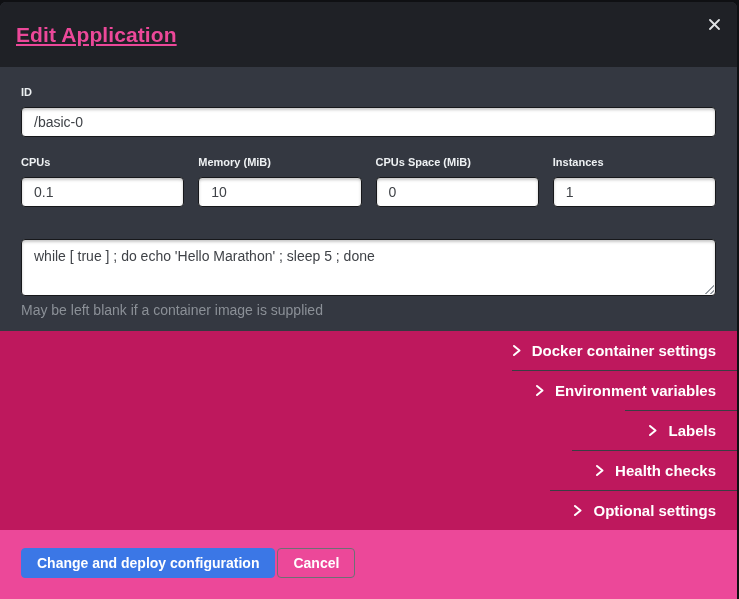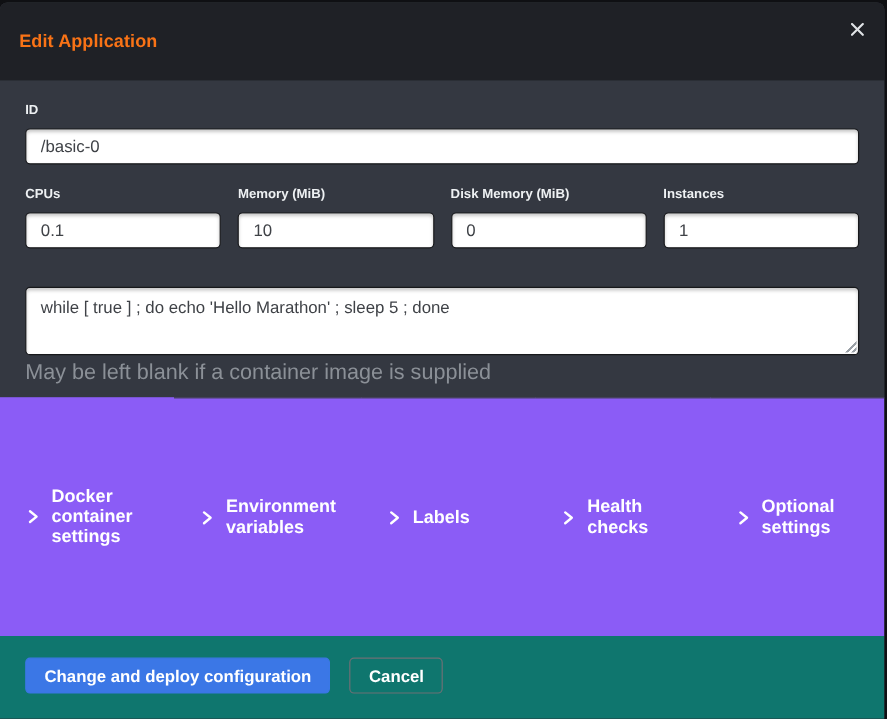--- a/index.html
+++ b/index.html
@@ -23,24 +23,25 @@
   .modal-header {
     position: relative;
     height: 65px;
     flex: none;
     background: #1f2126;
     display: flex;
     align-items: center;
     padding: 0 16px;
   }
   .modal-title {
-    color: #f97316;
-    font-size: 15px;
+    color: #ec4899;
+    font-size: 21px;
     font-weight: 600;
     letter-spacing: 0.1px;
+    text-decoration: underline;
   }
   .close-btn {
     position: absolute;
     top: 13px; right: 14px;
     width: 18px; height: 18px;
     display: flex;
     align-items: center;
     justify-content: center;
     cursor: pointer;
   }
@@ -105,30 +106,31 @@
     right: 2px; bottom: 2px;
     width: 11px; height: 11px;
     background: repeating-linear-gradient(-45deg,
       transparent, transparent 2px, #9aa0a6 2px, #9aa0a6 3.5px);
     clip-path: polygon(100% 0, 100% 100%, 0 100%);
     cursor: nwse-resize;
   }
   .help-text {
     margin-top: 6px;
     color: #8b9097;
-    font-size: 18px;
+    font-size: 14px;
     line-height: 16px;
   }
   
   .sections {
     flex: none;
     height: 199px;
-    background: #8b5cf6;
-    display: flex;
-    flex-direction: row;
+    background: #be185d;
+    display: flex;
+    flex-direction: column;
+    align-items: flex-end;
   }
   .section-row {
     flex: 1;
     display: flex;
     align-items: center;
     padding: 0 21px;
     cursor: pointer;
   }
   .section-row + .section-row { border-top: 1px solid #3a3d43; }
   .chevron {
@@ -139,25 +141,25 @@
     align-items: center;
   }
   .section-label {
     color: #ffffff;
     font-size: 15px;
     font-weight: 700;
   }
   
   .modal-footer {
     flex: 1;
-    background: #0f766e;
+    background: #ec4899;
     padding: 18px 21px 0 21px;
     display: flex;
     align-items: flex-start;
-    gap: 16px;
+    gap: 2px;
   }
   .btn {
     height: 30px;
     border-radius: 4px;
     font-family: "Liberation Sans", sans-serif;
     font-size: 14px;
     font-weight: 700;
     display: inline-flex;
     align-items: center;
     padding: 0 15px;
@@ -200,21 +202,21 @@
     <div class="field-row">
       <div>
         <label class="field-label">CPUs</label>
         <input class="text-input" type="text" value="0.1" style="">
       </div>
       <div>
         <label class="field-label">Memory (MiB)</label>
         <input class="text-input" type="text" value="10" style="">
       </div>
       <div>
-        <label class="field-label">Disk Memory (MiB)</label>
+        <label class="field-label">CPUs Space (MiB)</label>
         <input class="text-input" type="text" value="0" style="">
       </div>
       <div>
         <label class="field-label">Instances</label>
         <input class="text-input" type="text" value="1" style="">
       </div>
     </div>
 
     <div class="textarea-wrap">
       <textarea class="command-textarea" style="">while [ true ] ; do echo 'Hello Marathon' ; sleep 5 ; done</textarea>

